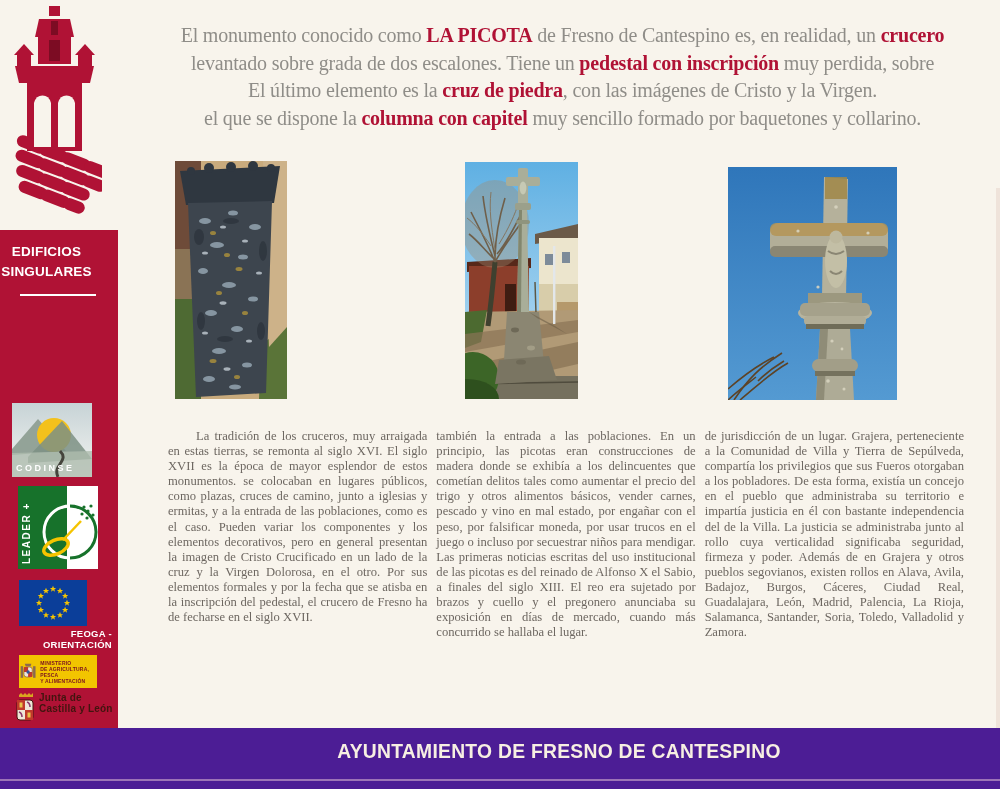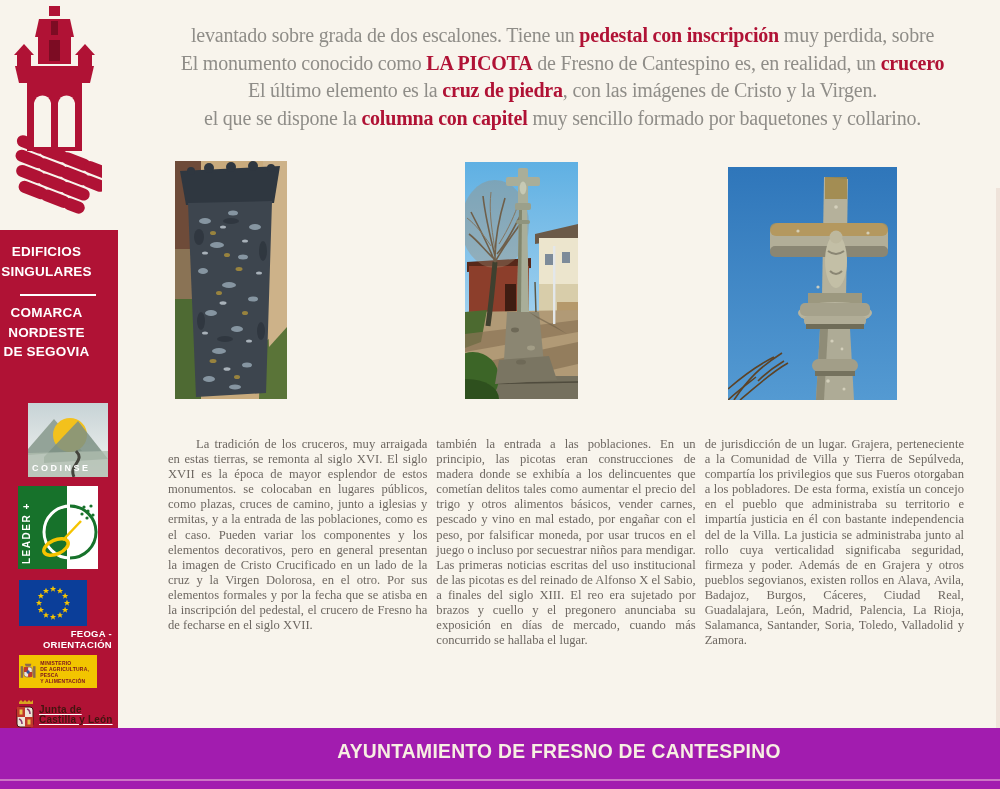--- a/index.html
+++ b/index.html
@@ -25,79 +25,79 @@
   }
   .sb-title{
     position:absolute;left:0;width:93px;text-align:center;
     font-weight:bold;font-size:13.5px;line-height:19.5px;
     white-space:pre-line;letter-spacing:.2px;
   }
   .sb-title.t1{top:12px;}
   .sb-title.t2{top:73px;}
   .sb-divider{position:absolute;left:20px;top:64px;width:76px;height:2px;background:#ffffff;}
   .logo{position:absolute;}
-  .logo-codinse{left:28px;top:173px;width:80px;height:74px;}
+  .logo-codinse{left:12px;top:173px;width:80px;height:74px;}
   .logo-leader{left:18px;top:256px;width:80px;height:83px;}
   .logo-eu{left:19px;top:350px;width:68px;height:46px;}
   .feoga{
     position:absolute;left:6px;top:398px;width:106px;text-align:right;
     font-weight:bold;font-size:9.5px;letter-spacing:.3px;color:#fff;
   }
   .logo-ministry{
     left:19px;top:425px;width:78px;height:33px;background:#f2c500;
     display:flex;align-items:center;gap:3px;padding:0;box-sizing:border-box;
   }
   .ministry-text{
     color:#7a1220;font-size:5px;line-height:6px;font-weight:bold;
     white-space:pre-line;letter-spacing:.2px;
   }
-  .logo-junta{left:14px;top:463px;width:102px;height:44px;display:flex;align-items:center;gap:3px;text-decoration:underline;}
+  .logo-junta{left:14px;top:463px;width:102px;height:44px;display:flex;align-items:flex-start;gap:3px;}
   .junta-text{
     color:#42150f;font-weight:bold;font-size:10px;line-height:10.5px;
     white-space:pre-line;letter-spacing:.2px;
   }
   
   .photo{position:absolute;display:block;}
   .photo svg{display:block;}
   .photo1{left:175px;top:161px;width:112px;height:238px;}
   .photo2{left:465px;top:162px;width:113px;height:237px;}
   .photo3{left:728px;top:167px;width:169px;height:233px;}
   
   .columns{
     position:absolute;left:168px;top:429px;width:796px;
     display:flex;gap:9px;
   }
   .col{width:260px;}
   .col p{
-    margin:8px 0 9px 0;
+    margin:0 0 9px 0;
     font-size:12.6px;line-height:15.1px;text-align:justify;
     color:#6d6761;
   }
   .col p.ind{text-indent:28px;}
   
   .footer{
     position:absolute;left:0;top:728px;width:1000px;height:61px;
-    background:#a21caf;
+    background:#4c1d95;
   }
   .footer-title{
     position:absolute;left:118px;right:0;top:11px;margin:0;
     text-align:center;color:#f7efe2;
     font-family:"Liberation Sans", sans-serif;
     font-weight:bold;font-size:20.5px;letter-spacing:.3px;
     transform:scaleX(.94);
   }
   .footer-line{position:absolute;left:0;top:51px;width:1000px;height:2px;background:rgba(255,225,225,.45);}
   .edge-right{position:absolute;right:0;top:188px;width:4px;height:540px;background:#efe3da;}
 </style>
 </head>
 <body>
 
 <header class="intro">
+  <div><span>El monumento conocido como </span><span class="em">LA PICOTA</span><span> de Fresno de Cantespino es, en realidad, un </span><span class="em">crucero</span></div>
   <div><span>levantado sobre grada de dos escalones. Tiene un </span><span class="em">pedestal con inscripción</span><span> muy perdida, sobre</span></div>
-  <div><span>El monumento conocido como </span><span class="em">LA PICOTA</span><span> de Fresno de Cantespino es, en realidad, un </span><span class="em">crucero</span></div>
   <div><span>El último elemento es la </span><span class="em">cruz de piedra</span><span>, con las imágenes de Cristo y la Virgen.</span></div>
   <div><span>el que se dispone la </span><span class="em">columna con capitel</span><span> muy sencillo formado por baquetones y collarino.</span></div>
 </header>
 
 <div class="tower">
   <svg width="94" height="220" viewBox="0 0 94 220">
     <g fill="#b01235">
 
       <rect x="41" y="0" width="11" height="10"></rect>
 
@@ -141,23 +141,20 @@
       <path d="M26,141 v-44 a9,11 0 0 1 17,0 v44 z"></path>
       <path d="M50,141 v-44 a9,11 0 0 1 17,0 v44 z"></path>
     </g>
   </svg>
 </div>
 
 <aside class="sidebar">
   <div class="sb-title t1">EDIFICIOS
 SINGULARES</div>
   <div class="sb-divider"></div>
-  <div class="sb-title t2">COMARCA
-NORDESTE
-DE SEGOVIA</div>
 
   <div class="logo logo-codinse">
     <svg width="80" height="74" viewBox="0 0 80 74">
       <defs>
         <linearGradient id="skyc" x1="0" y1="0" x2="0" y2="1">
           <stop offset="0" stop-color="#c7d3d6"></stop>
             <stop offset="1" stop-color="#f3f4f1"></stop>
         </linearGradient>
       </defs>
       <rect width="80" height="74" fill="url(#skyc)"></rect>

